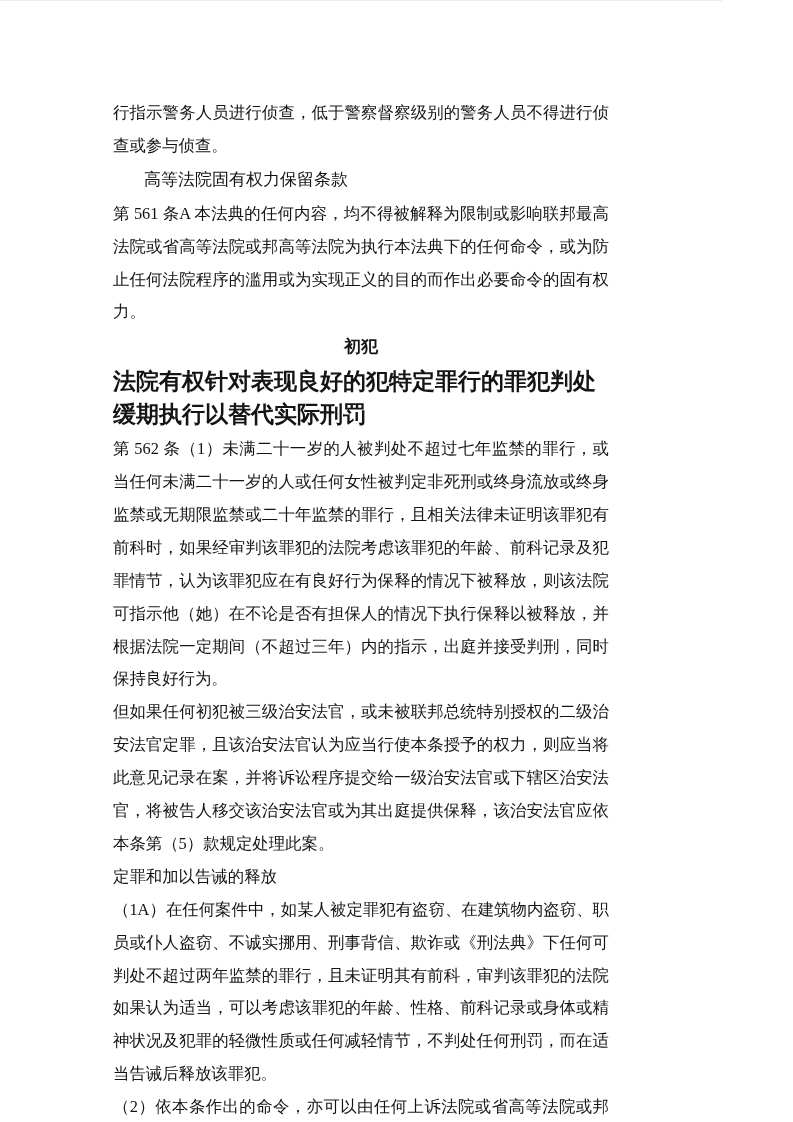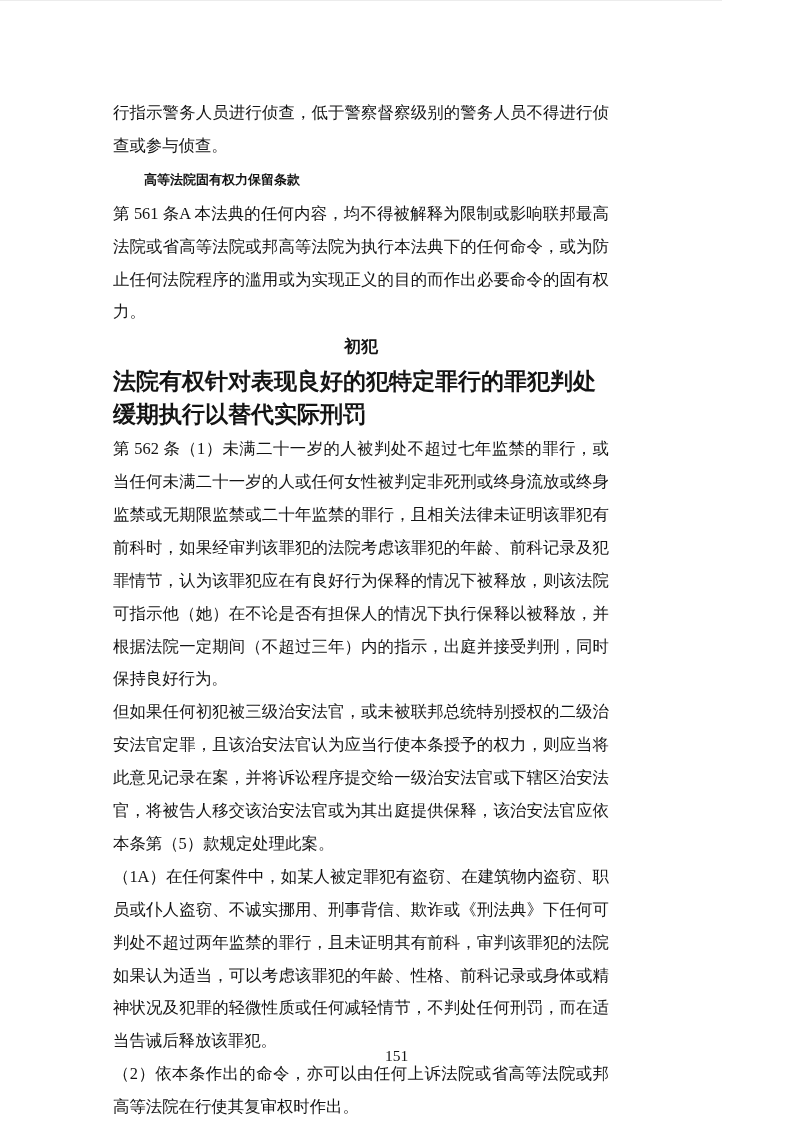--- a/index.html
+++ b/index.html
@@ -24,22 +24,22 @@
   }
   .doc p {
     margin: 0;
     font-size: 16.4px;
     line-height: 32.9px;
     text-align: justify;
     text-justify: inter-ideograph;
     word-break: break-all;
   }
   .doc p.h-indent {
-    font-weight: bold;
-    font-size: 13px;
+    font-weight: normal;
+    font-size: 17px;
     text-indent: 31px;
     text-align: left;
     margin: 1px 0;
   }
   .doc p.h-center {
     font-weight: bold;
     font-size: 17px;
     text-align: center;
     margin: 2px 0;
   }
@@ -65,17 +65,17 @@
 
 <div class="page">
   <div class="doc">
     <p class="body">行指示警务人员进行侦查，低于警察督察级别的警务人员不得进行侦查或参与侦查。</p>
     <p class="h-indent">高等法院固有权力保留条款</p>
     <p class="body">第 561 条A 本法典的任何内容，均不得被解释为限制或影响联邦最高法院或省高等法院或邦高等法院为执行本法典下的任何命令，或为防止任何法院程序的滥用或为实现正义的目的而作出必要命令的固有权力。</p>
     <p class="h-center">初犯</p>
     <p class="h-left">法院有权针对表现良好的犯特定罪行的罪犯判处缓期执行以替代实际刑罚</p>
     <p class="body">第 562 条（1）未满二十一岁的人被判处不超过七年监禁的罪行，或当任何未满二十一岁的人或任何女性被判定非死刑或终身流放或终身监禁或无期限监禁或二十年监禁的罪行，且相关法律未证明该罪犯有前科时，如果经审判该罪犯的法院考虑该罪犯的年龄、前科记录及犯罪情节，认为该罪犯应在有良好行为保释的情况下被释放，则该法院可指示他（她）在不论是否有担保人的情况下执行保释以被释放，并根据法院一定期间（不超过三年）内的指示，出庭并接受判刑，同时保持良好行为。</p>
     <p class="body">但如果任何初犯被三级治安法官，或未被联邦总统特别授权的二级治安法官定罪，且该治安法官认为应当行使本条授予的权力，则应当将此意见记录在案，并将诉讼程序提交给一级治安法官或下辖区治安法官，将被告人移交该治安法官或为其出庭提供保释，该治安法官应依本条第（5）款规定处理此案。</p>
+    <p class="body">定罪和加以告诫的释放</p>
     <p class="body">（1A）在任何案件中，如某人被定罪犯有盗窃、在建筑物内盗窃、职员或仆人盗窃、不诚实挪用、刑事背信、欺诈或《刑法典》下任何可判处不超过两年监禁的罪行，且未证明其有前科，审判该罪犯的法院如果认为适当，可以考虑该罪犯的年龄、性格、前科记录或身体或精神状况及犯罪的轻微性质或任何减轻情节，不判处任何刑罚，而在适当告诫后释放该罪犯。</p>
     <p class="body">（2）依本条作出的命令，亦可以由任何上诉法院或省高等法院或邦高等法院在行使其复审权时作出。</p>
   </div>
-  <div class="page-number">151</div>
 </div>
 
 </body></html>

